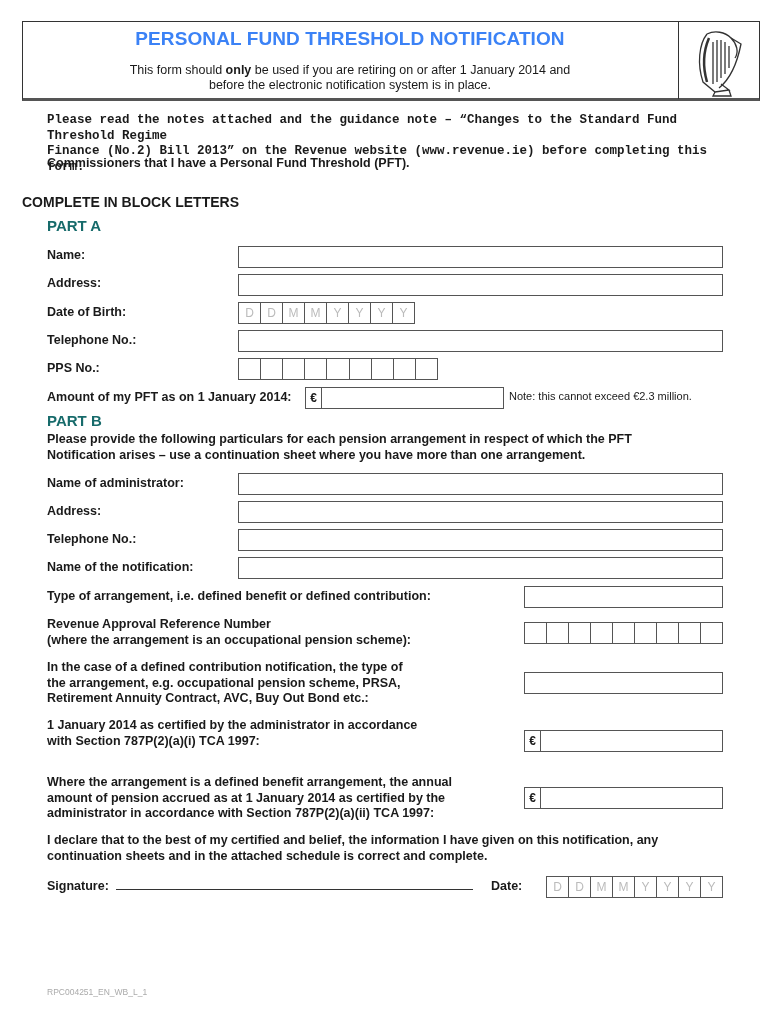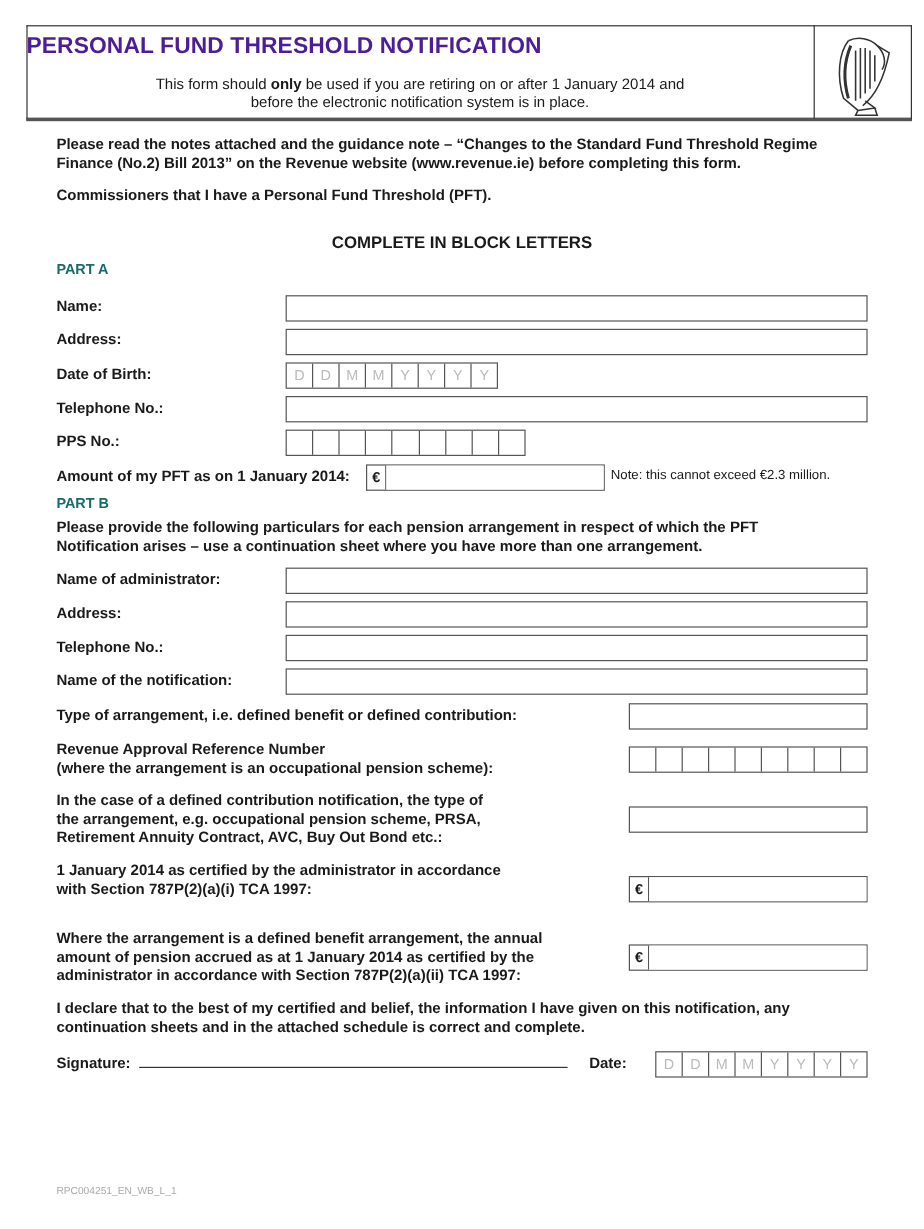--- a/index.html
+++ b/index.html
@@ -2,27 +2,27 @@
 <html><head>
 <meta charset="utf-8">
 <style>
   html, body { margin: 0; padding: 0; background: #fff; }
   body { width: 770px; height: 1024px; position: relative; overflow: hidden;
          font-family: "Liberation Sans", sans-serif; color: #1a1a1a; }
   .abs { position: absolute; }
   .header-box { left: 22px; top: 21px; width: 738px; height: 80px;
                 border: 1px solid #333; border-bottom: 3px solid #555; box-sizing: border-box; }
   .header-divider { left: 678px; top: 21px; width: 1px; height: 78px; background: #333; }
-  .title { left: 22px; top: 28px; width: 656px; color: #4c1d95;
+  .title { left: 22px; top: 28px; width: 656px; text-align: center; color: #3b82f6;
            font-weight: bold; font-size: 19px; letter-spacing: 0.1px; }
   .subtitle { left: 22px; top: 63px; width: 656px; text-align: center; font-size: 12.5px; line-height: 15px; }
   .harp { left: 685px; top: 24px; width: 70px; height: 74px; }
   .para { left: 47px; font-size: 12.5px; font-weight: bold; line-height: 15.5px; width: 700px; }
-  .block-heading { left: 22px; width: 726px; text-align: center; top: 194px; font-size: 14px; font-weight: bold; }
-  .part-heading { left: 47px; color: #176b6b; font-weight: bold; font-size: 12px; }
+  .block-heading { left: 22px; width: 726px; text-align: left; top: 194px; font-size: 14px; font-weight: bold; }
+  .part-heading { left: 47px; color: #176b6b; font-weight: bold; font-size: 15px; }
   .label { left: 47px; font-size: 12.5px; font-weight: bold; line-height: 15.5px; }
   .field { border: 1px solid #555; box-sizing: border-box; background: #fff; }
   .field-wide { left: 238px; width: 485px; height: 22px; }
   .field-right { left: 524px; width: 199px; height: 22px; }
   .cells { display: flex; border: 1px solid #555; box-sizing: border-box; height: 22px; }
   .cell { flex: 1; border-right: 1px solid #555; color: #bbb; font-size: 12px;
           display: flex; align-items: center; justify-content: center; }
   .cell:last-child { border-right: none; }
   .euro-field { display: flex; border: 1px solid #555; box-sizing: border-box; height: 22px; }
   .euro-sym { width: 22px; border-right: 1px solid #555; font-weight: bold; font-size: 12px;
@@ -52,21 +52,21 @@
       <line x1="28" y1="18" x2="28" y2="60"></line>
       <line x1="32" y1="16" x2="32" y2="58"></line>
       <line x1="36" y1="16" x2="36" y2="54"></line>
       <line x1="40" y1="18" x2="40" y2="50"></line>
       <line x1="44" y1="22" x2="44" y2="44"></line>
       <path d="M30 68 L28 72 L46 72 L44 66"></path>
     </g>
   </svg>
 </div>
 
-<div class="abs para" style="top:113px;">
+<div class="abs para" style="top:113px;font-family:Liberation Mono, monospace;">
   <div>Please read the notes attached and the guidance note – “Changes to the Standard Fund Threshold Regime</div>
   <div>Finance (No.2) Bill 2013” on the Revenue website (www.revenue.ie) before completing this form.</div>
 </div>
 <div class="abs para" style="top:156px;">
   <div>Commissioners that I have a Personal Fund Threshold (PFT).</div>
 </div>
 <div class="abs block-heading">COMPLETE IN BLOCK LETTERS</div>
 
 <div class="abs part-heading" style="top:217px;">PART A</div>
 

